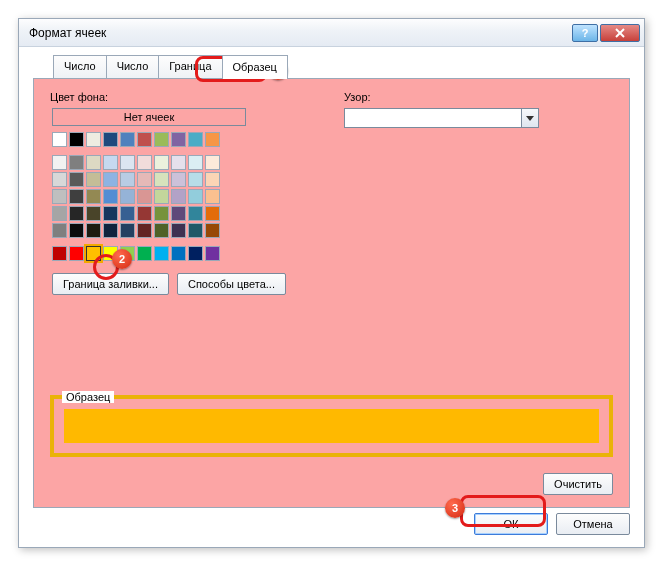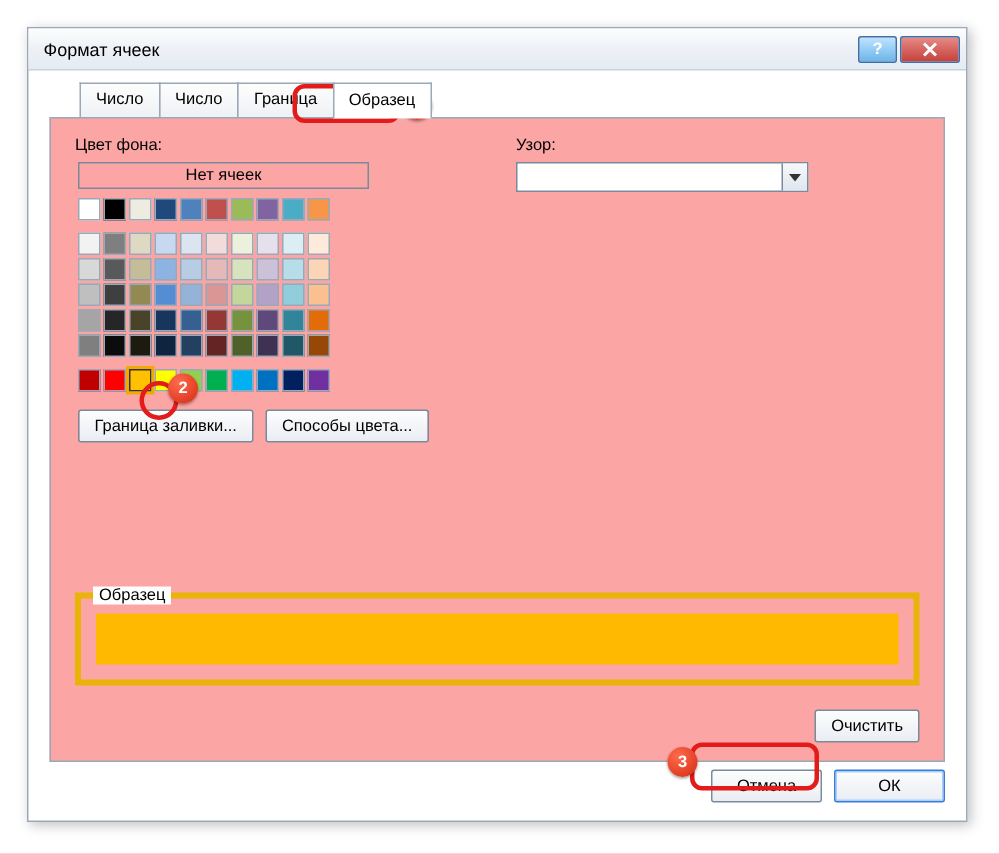--- a/index.html
+++ b/index.html
@@ -301,22 +301,22 @@
         <div class="sample-box" id="sample-box" style="background: rgb(255, 185, 0);"></div>
       </div>
 
       <div class="clear-row">
         <div class="btn">Очистить</div>
       </div>
 
     </div>
 
     <div class="footer">
+      <div class="btn default">ОК</div>
       <div class="btn">Отмена</div>
-      <div class="btn default">ОК</div>
     </div>
 
   </div>
 </div>
 
 <div class="callout" style="left:195px; top:56px; width:72px; height:26px;"></div>
 <div class="badge" style="left:268px; top:60px;">1</div>
 
 <div class="callout" style="left:93px; top:254px; width:26px; height:26px; border-radius:13px;"></div>
 <div class="badge" style="left:112px; top:249px;">2</div>

